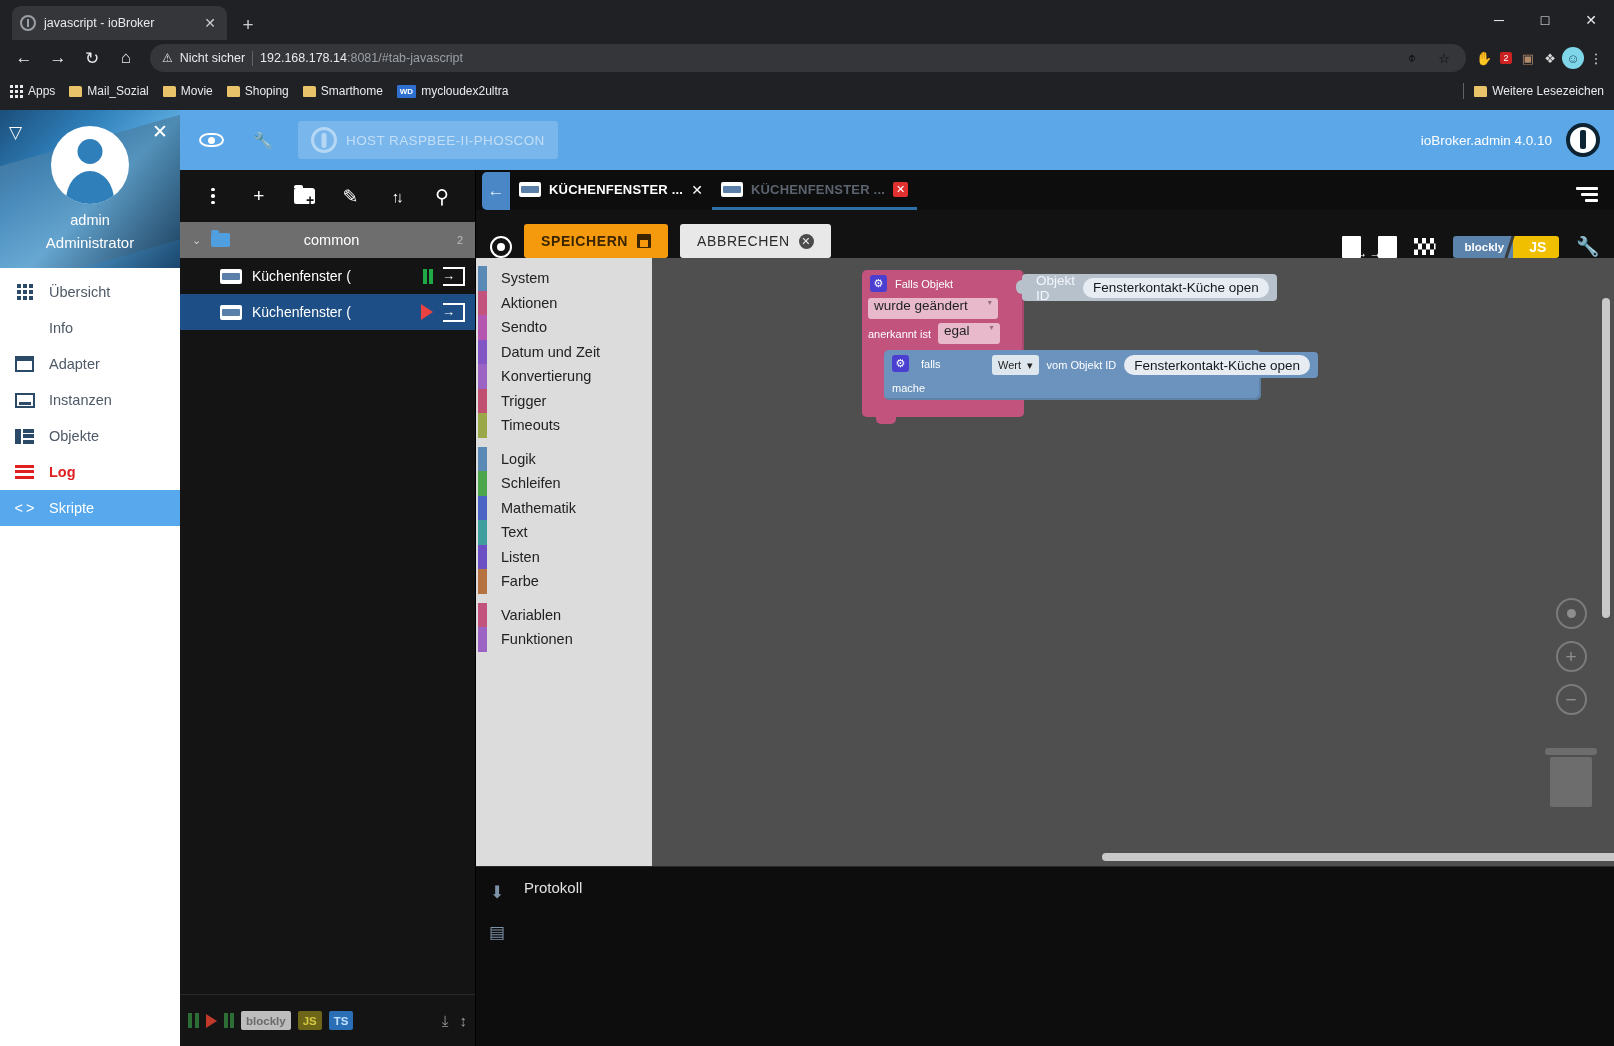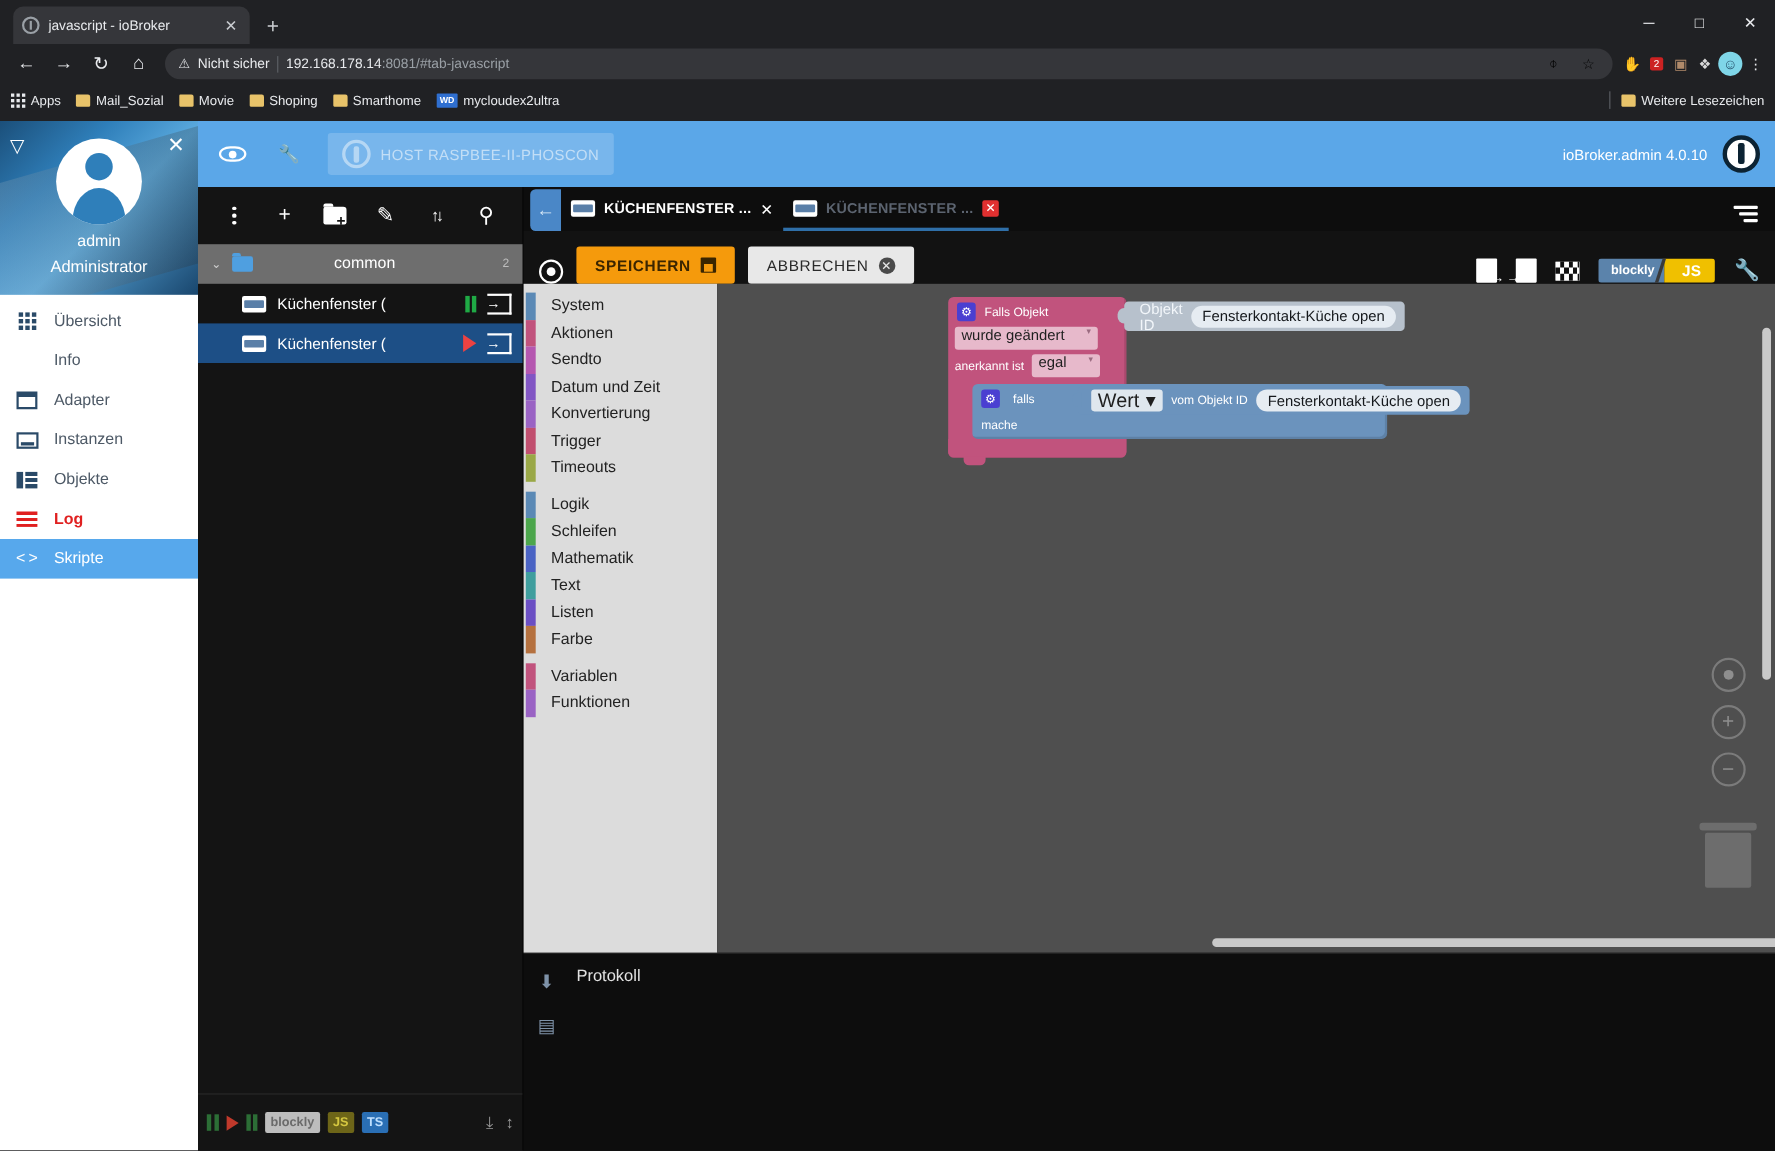--- a/index.html
+++ b/index.html
@@ -274,21 +274,21 @@
   .b-if { background:#6b93bd; border-radius:5px; width:auto; display:inline-block;
     box-shadow:inset -2px -2px 0 rgba(0,0,0,.12); position:relative; }
   .b-if .r1 { display:flex; align-items:center; gap:12px; padding:5px 8px 4px 8px; }
   .b-if .r2 { display:flex; align-items:flex-start; gap:8px; padding:0 8px 6px 8px; }
   .b-cond { position:absolute; left:96px; top:2px; background:#6b93bd; border-radius:4px;
     height:26px; display:flex; align-items:center; gap:8px; padding:0 8px 0 12px;
     white-space:nowrap; }
   .b-cond::before { content:""; position:absolute; left:-5px; top:6px; width:8px; height:13px;
     background:#6b93bd; border-radius:5px 0 0 5px; }
   .fld-blue { background:#dfe7ee; border-radius:3px; height:20px; display:inline-flex;
-    align-items:center; gap:6px; padding:0 6px; font-size:18px; color:#1f1f1f; cursor:pointer; }
+    align-items:center; gap:6px; padding:0 6px; font-size:11px; color:#1f1f1f; cursor:pointer; }
   .b-ctrl { background:#6b93bd; border-radius:5px; height:30px; display:flex;
     align-items:center; gap:8px; padding:0 10px; box-shadow:inset -2px -2px 0 rgba(0,0,0,.12); }
   .slot { width:17px; height:22px; background:#3b3b3b; border-radius:2px; position:relative; }
   .slot::before { content:""; position:absolute; left:-5px; top:5px; width:7px; height:11px;
     background:#3b3b3b; border-radius:4px 0 0 4px; }
   .checkbox { width:17px; height:17px; background:#cfd8e1; border-radius:3px; cursor:pointer; }
   .b-foot { height:17px; background:#c1537d; border-radius:0 0 5px 5px; width:162px; }
   .notch { position:absolute; left:14px; bottom:-7px; width:20px; height:8px;
     background:#c1537d; border-radius:0 0 5px 5px; }
 

